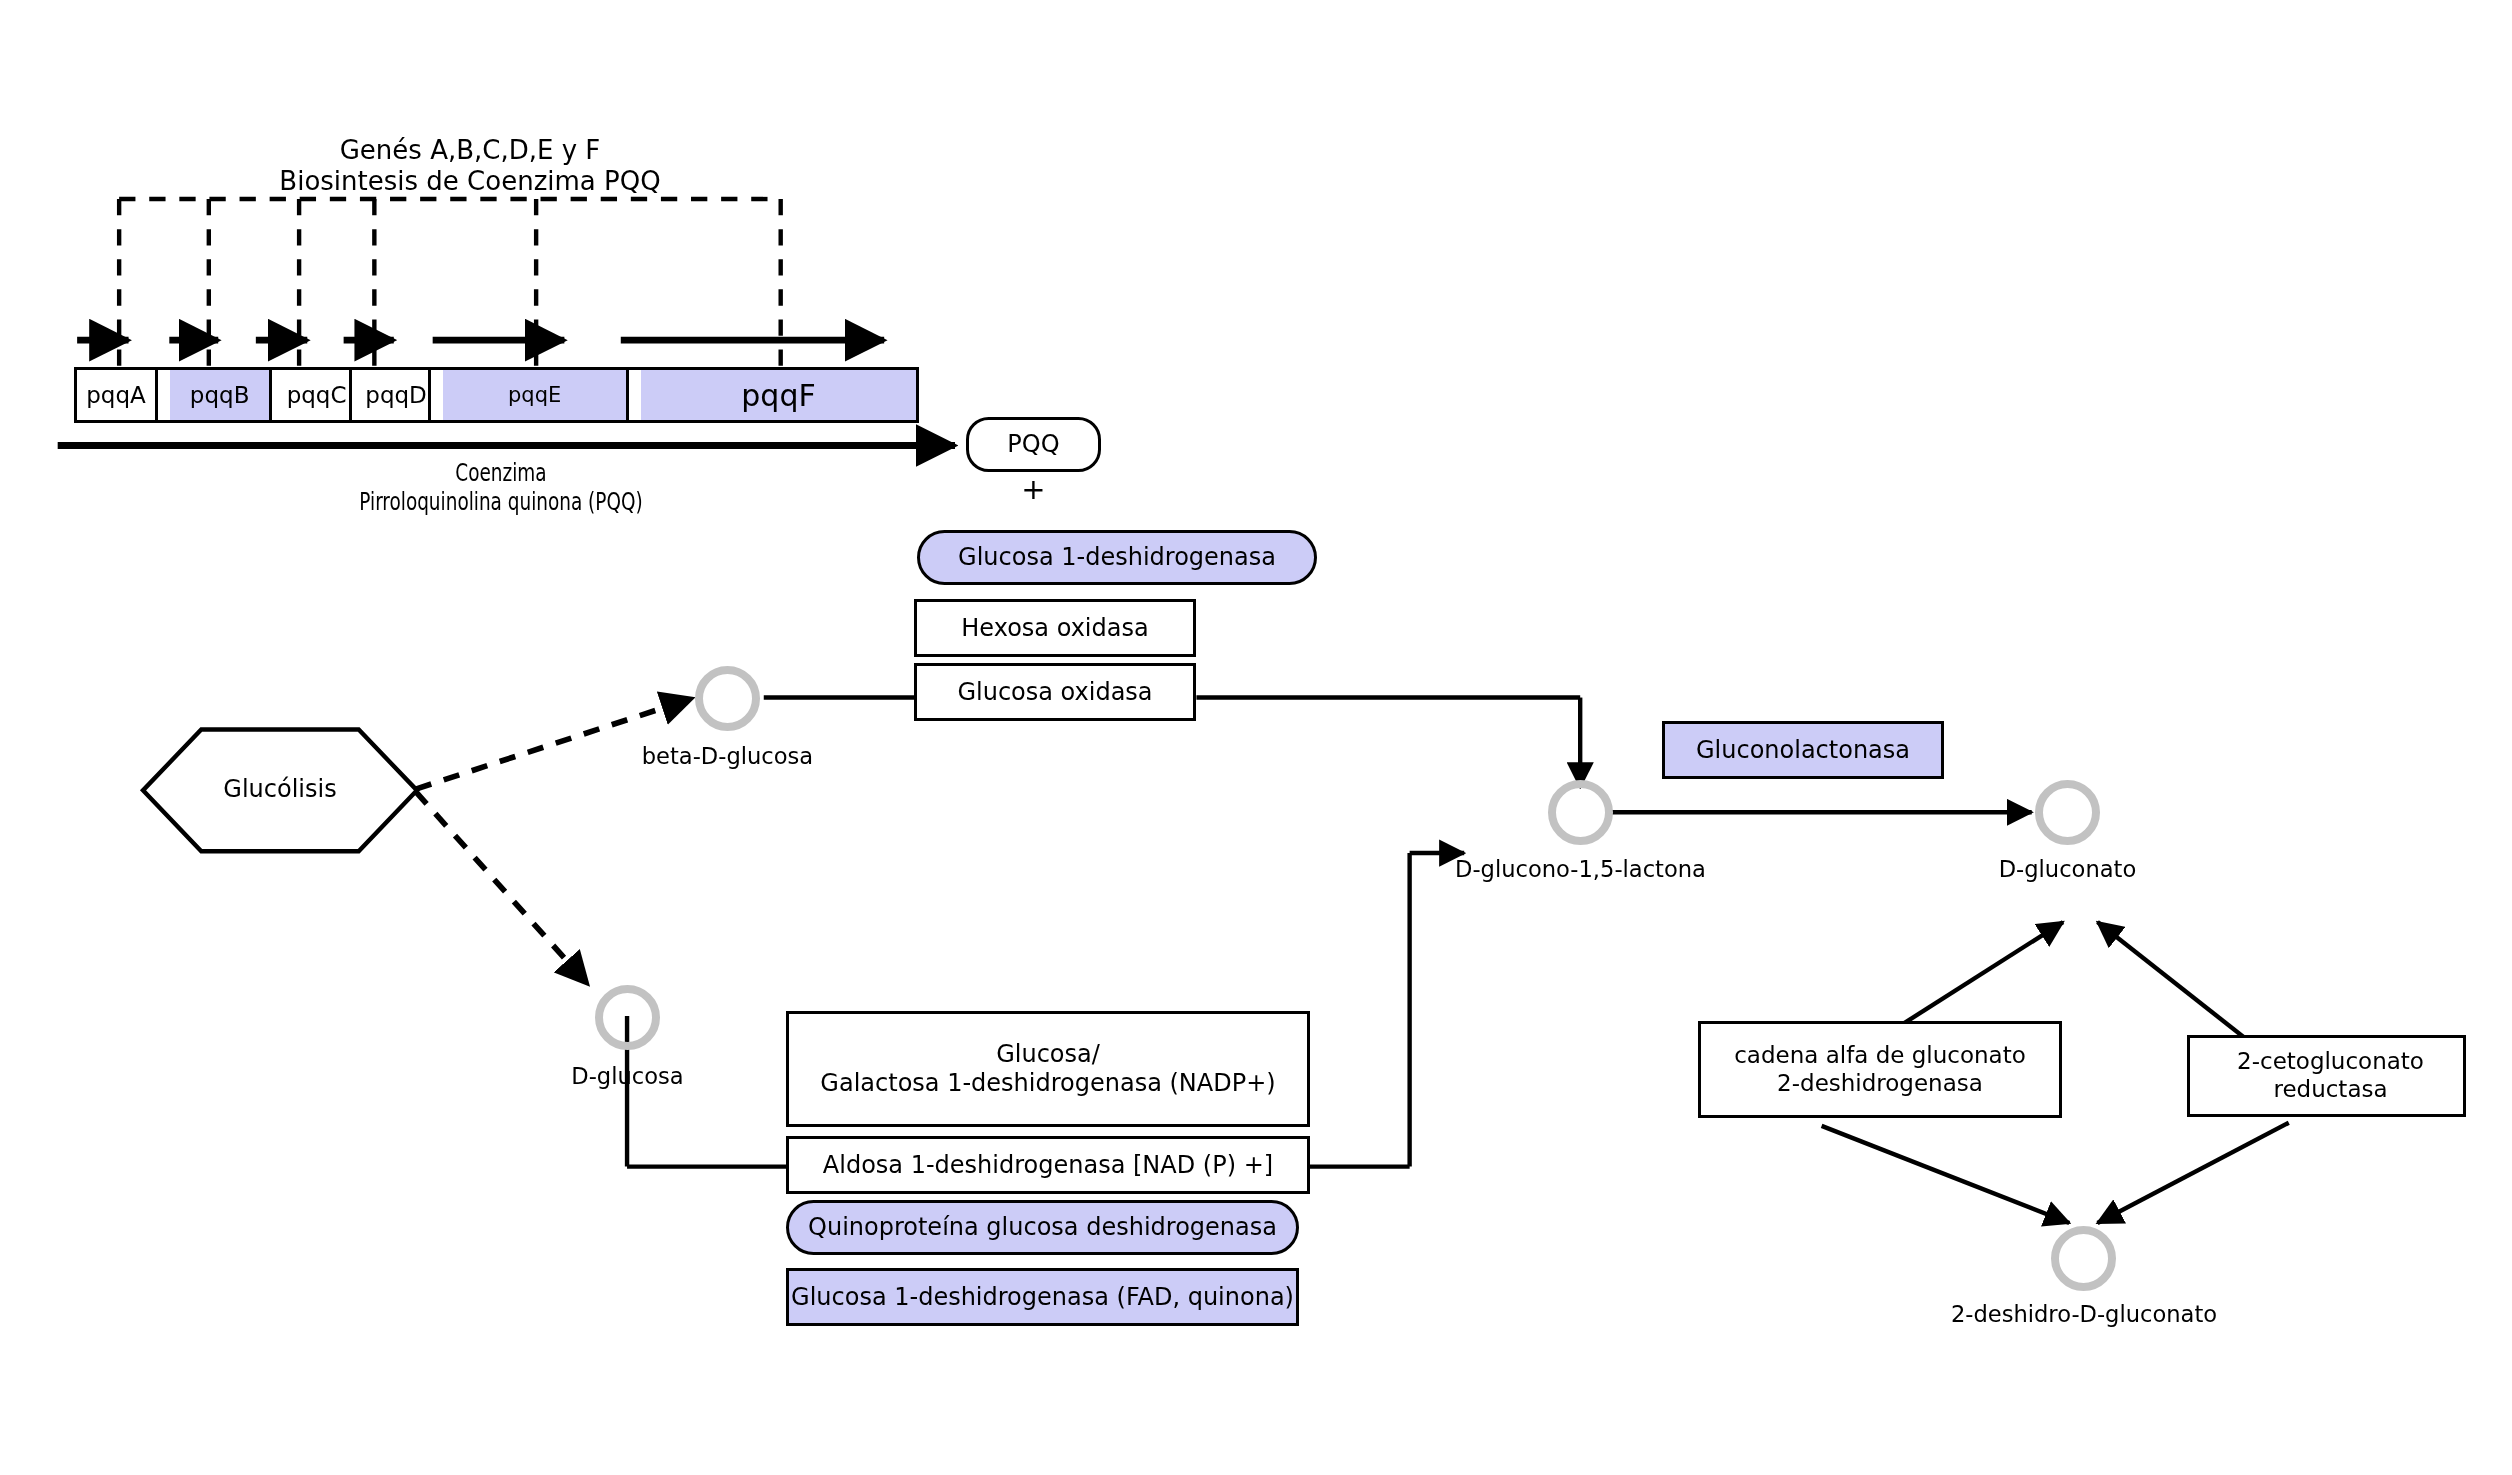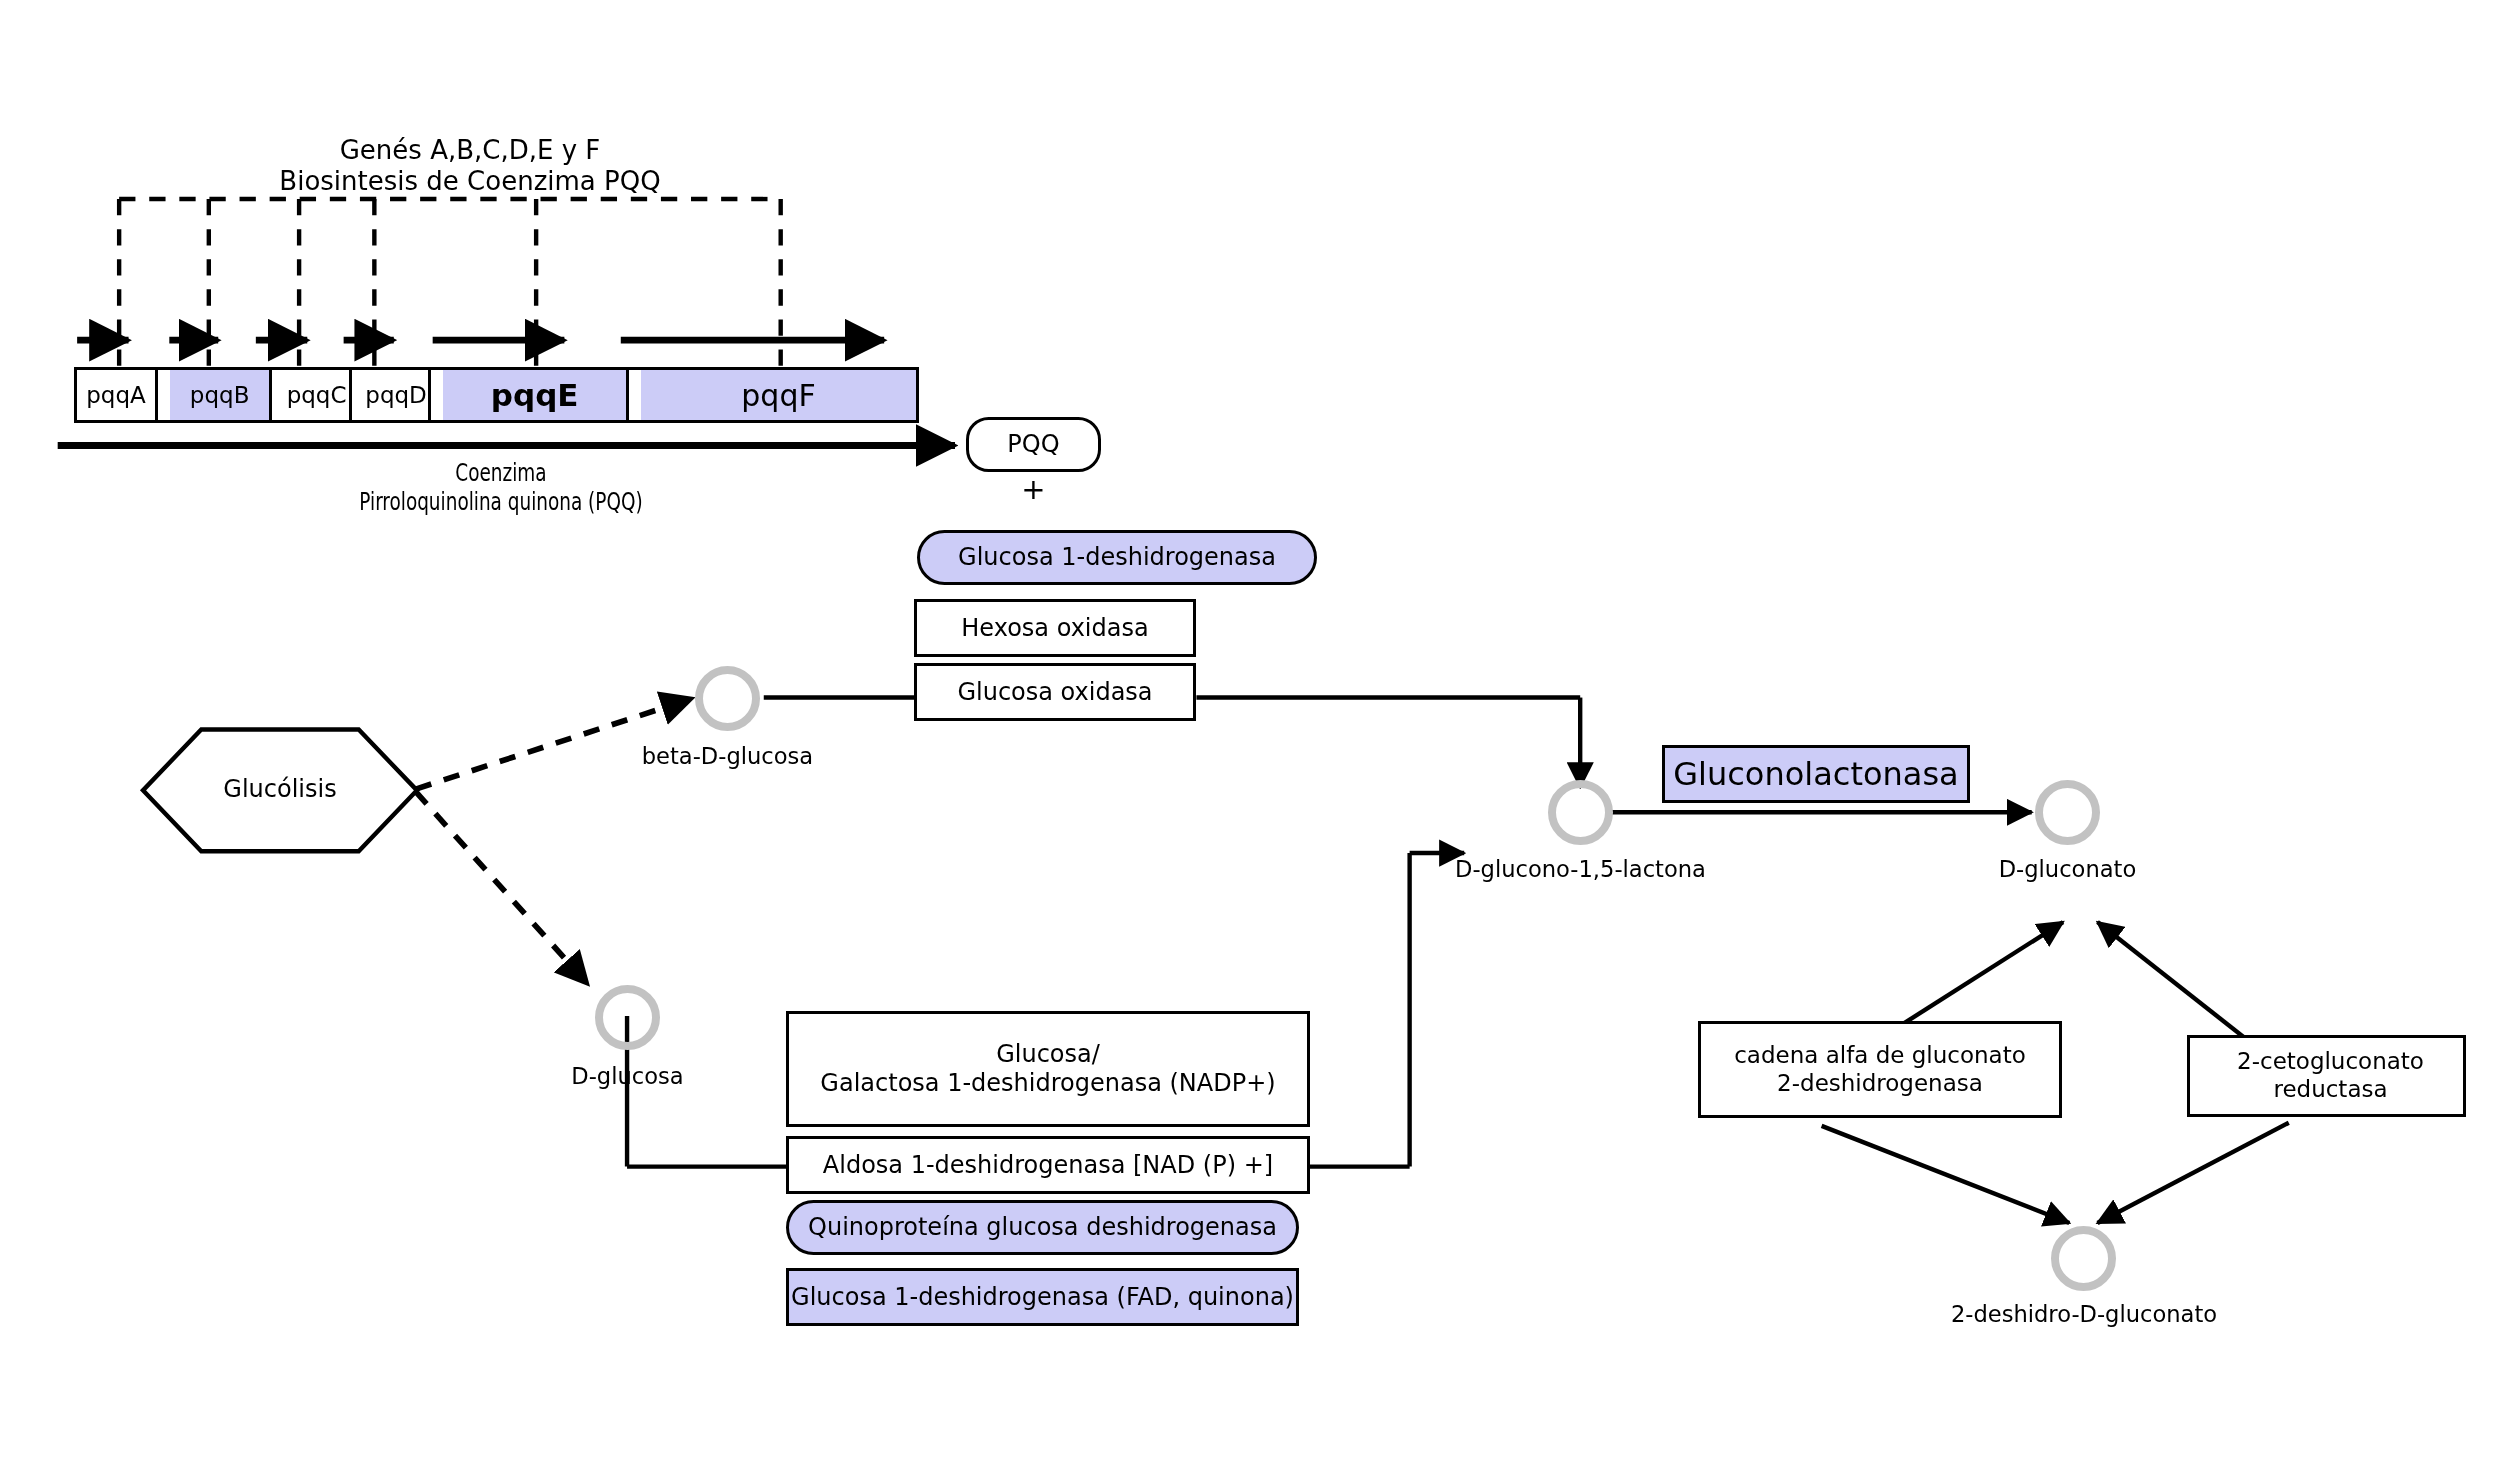--- a/index.html
+++ b/index.html
@@ -133,21 +133,21 @@
       </div>
     <div class="gcell purple" style="width:114px;font-size:23px;">
       <span>pqqB</span>
       </div>
     <div class="gcell" style="width:75px;font-size:23px;">
       <span>pqqC</span>
       </div>
     <div class="gcell" style="width:75px;font-size:23px;">
       <span>pqqD</span>
       </div>
-    <div class="gcell purple" style="width:207px;font-size:31px;font-weight:bold;">
+    <div class="gcell purple" style="width:207px;font-size:21px;">
       <span>pqqE</span>
       </div>
     <div class="gcell purple" style="width:307px;font-size:30px;">
       <span>pqqF</span>
       </div>
   </div>
 
   <div class="lbl cond" style="left:219px;top:458px;width:564px;font-size:25px;transform:scaleX(0.82);">Coenzima</div>
   <div class="lbl cond" style="left:219px;top:487px;width:564px;font-size:25px;transform:scaleX(0.82);">Pirroloquinolina quinona (PQQ)</div>
 
@@ -178,21 +178,21 @@
   </div>
 
   <div class="rbox" style="left:914px;top:663px;width:282px;height:58px;font-size:24px;">
     <span>Glucosa oxidasa</span>
   </div>
 
   <div class="rbox" style="left:914px;top:599px;width:282px;height:58px;font-size:24px;">
     <span>Hexosa oxidasa</span>
   </div>
 
-  <div class="rbox purple" style="left:1662px;top:721px;width:308px;height:58px;font-size:32px;margin-top:24px;">
+  <div class="rbox purple" style="left:1662px;top:721px;width:282px;height:58px;font-size:24px;">
     <span>Gluconolactonasa</span>
   </div>
 
   <div class="rbox" style="left:786px;top:1011px;width:524px;height:116px;font-size:24px;flex-direction:column;">
     <span>Glucosa/</span>
     <span>Galactosa 1-deshidrogenasa (NADP+)</span>
   </div>
 
   <div class="rbox" style="left:786px;top:1136px;width:524px;height:58px;font-size:24px;">
     <span>Aldosa 1-deshidrogenasa [NAD (P) +]</span>

